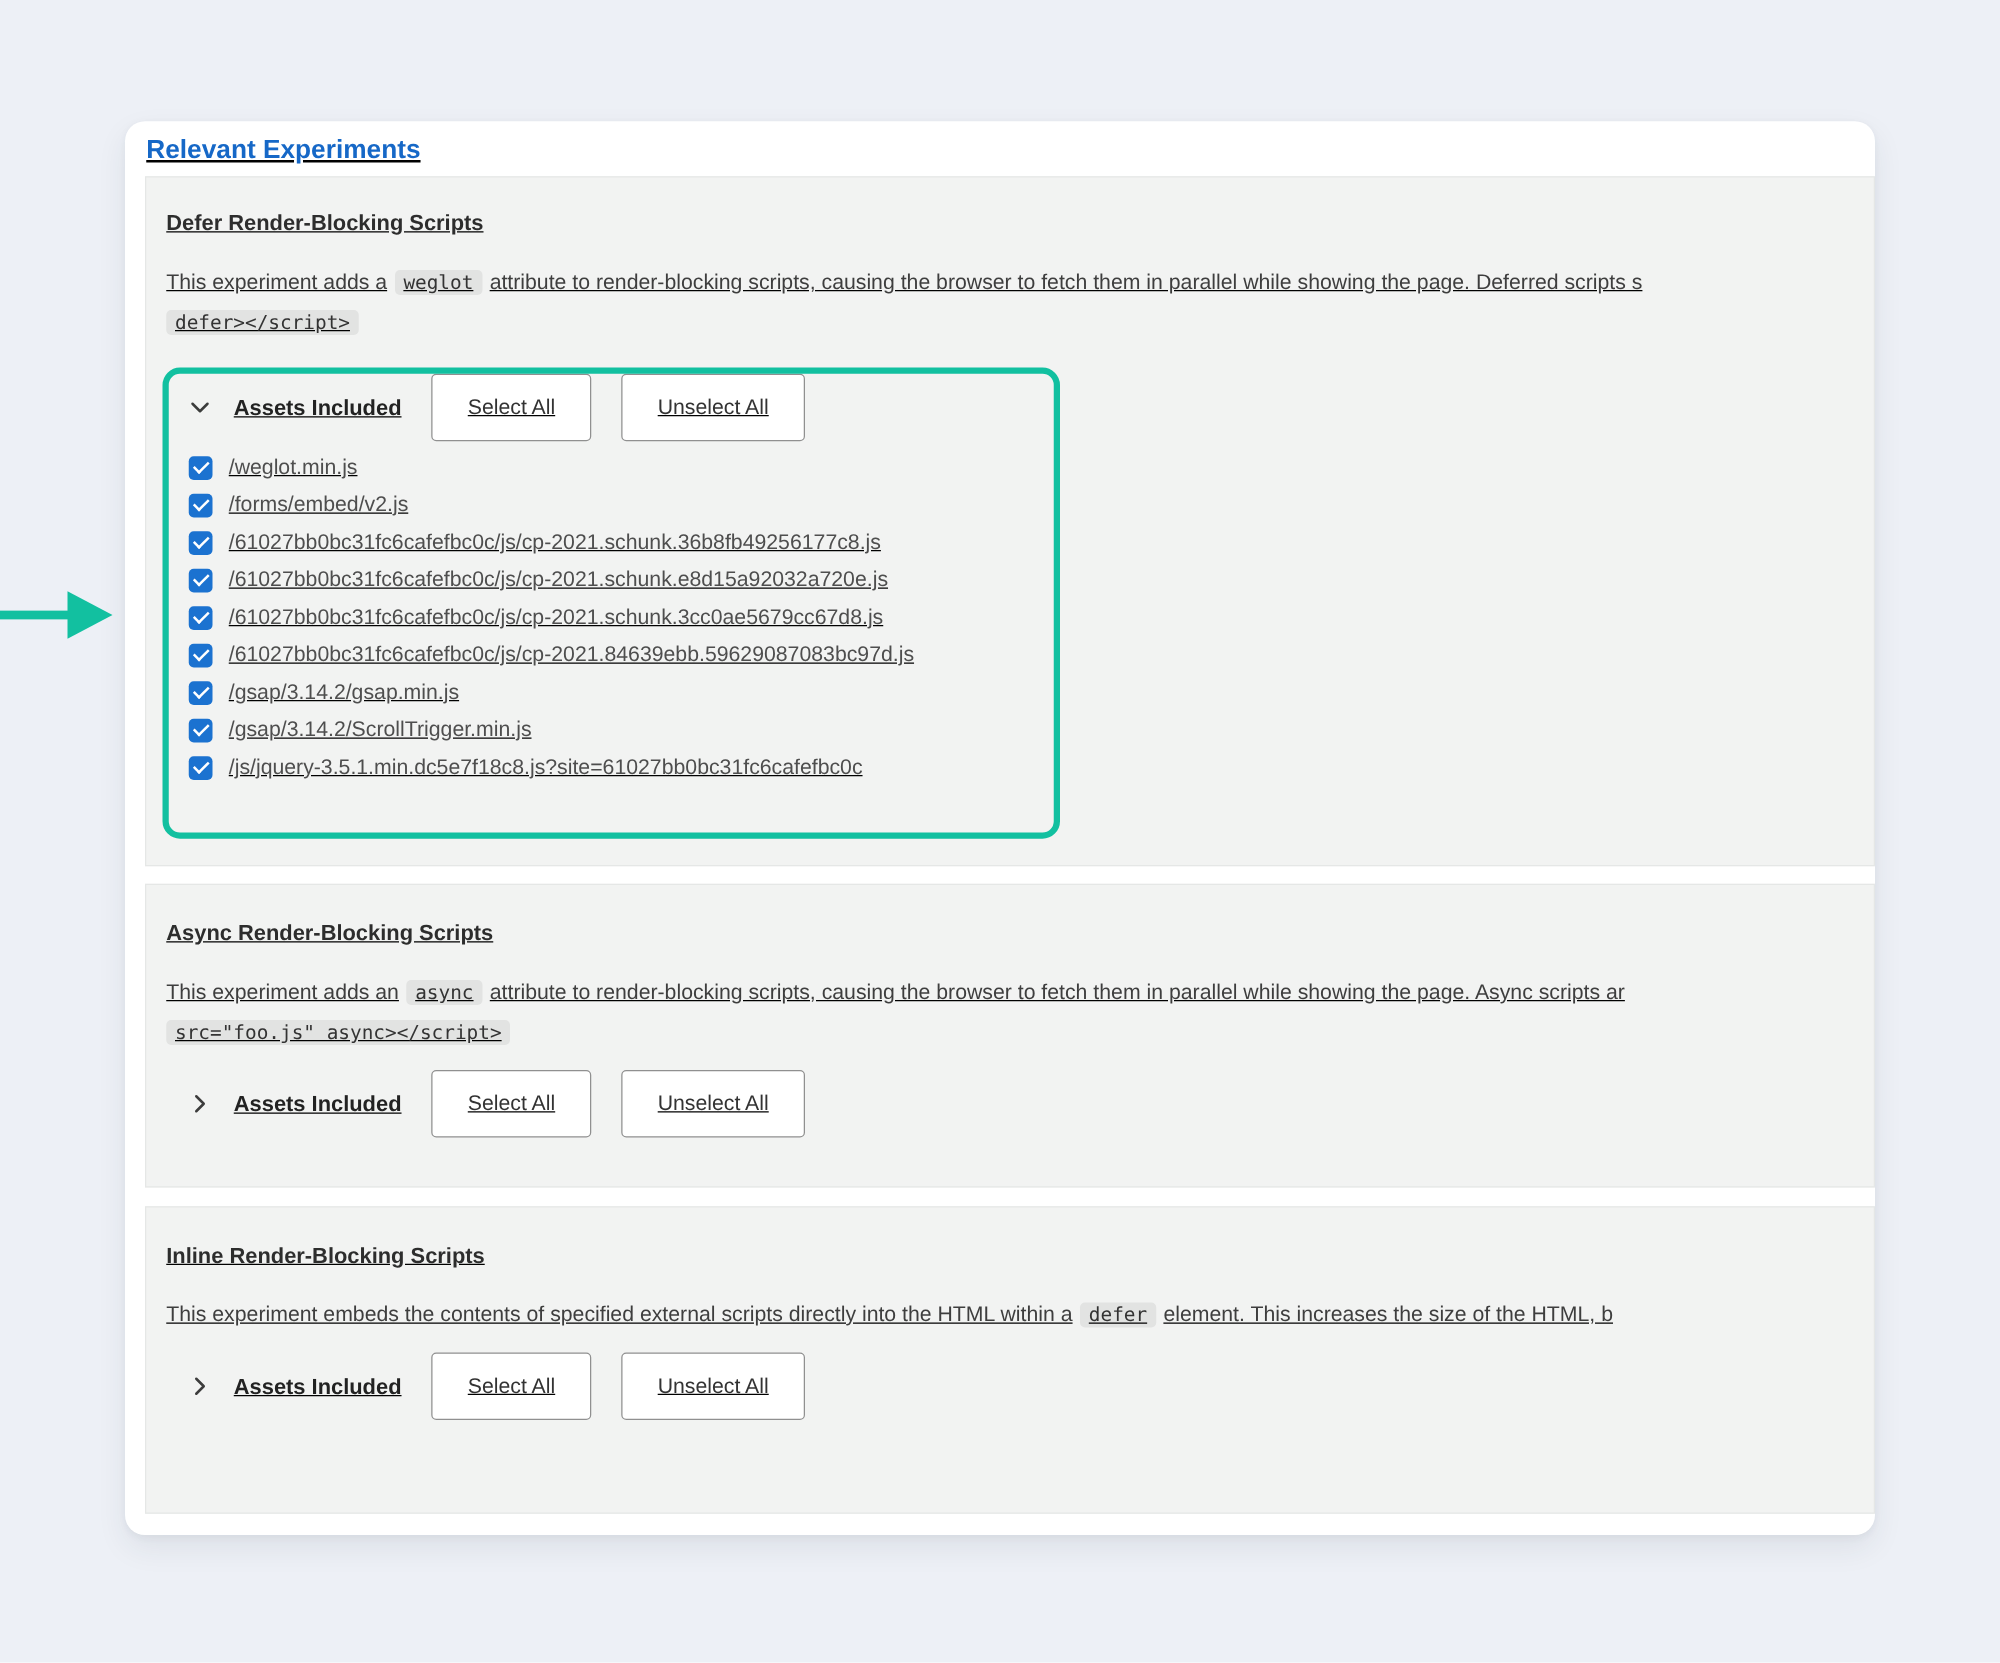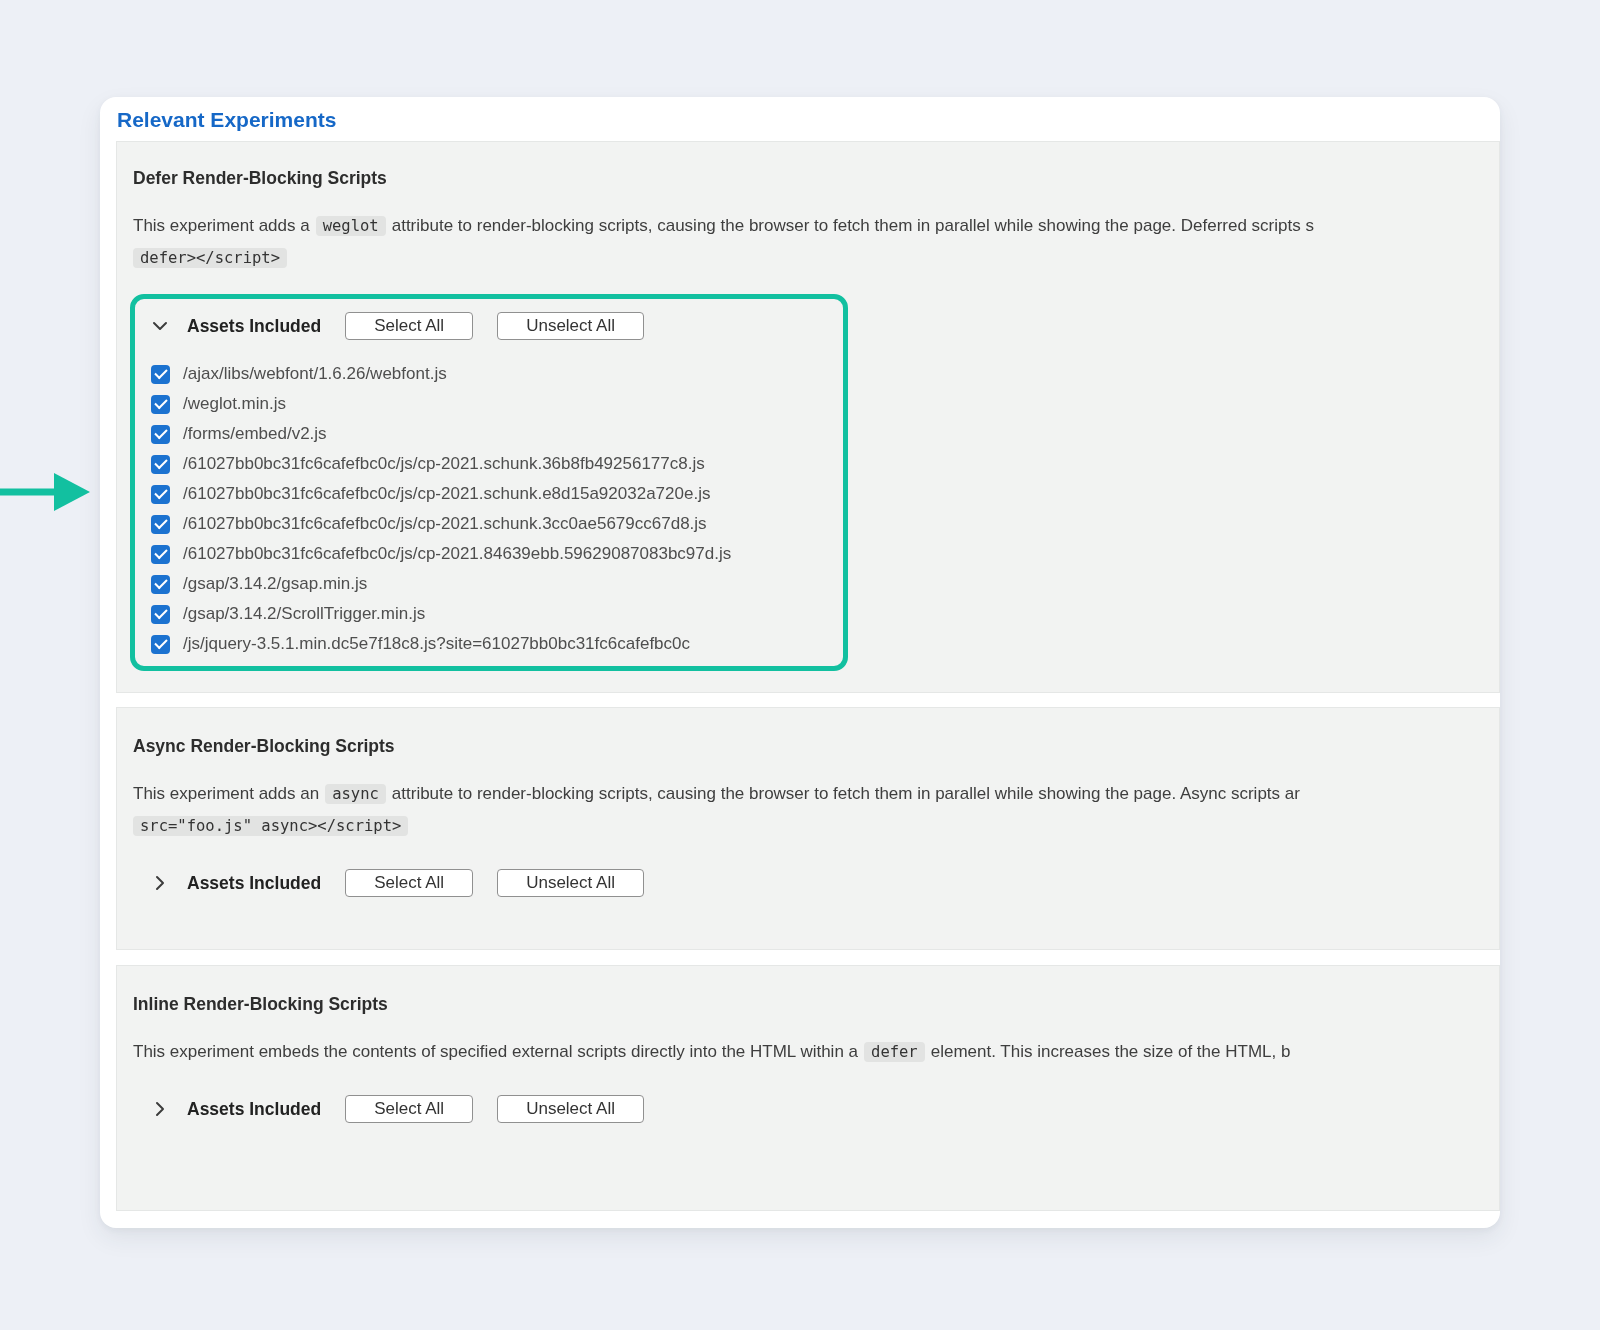--- a/index.html
+++ b/index.html
@@ -20,20 +20,21 @@
   }
 
   .card {
     position: absolute;
     left: 100px; top: 97px;
     width: 1400px; height: 1131px;
     background: #ffffff;
     border-radius: 16px;
     box-shadow: 0 10px 24px rgba(40,50,70,0.08), 0 2px 6px rgba(40,50,70,0.05);
     overflow: hidden;
+    text-decoration: underline;
   }
 
   .card-title {
     padding: 11px 0 0 17px;
     height: 44px;
     font-size: 21px;
     font-weight: bold;
     color: #1668c7;
   }
 
@@ -95,21 +96,21 @@
     cursor: pointer;
   }
   .assets-label {
     margin-left: 16px;
     font-size: 17.5px;
     font-weight: bold;
     color: #222222;
   }
   .btn {
     margin-left: 24px;
-    height: 28px;
+    height: 54px;
     padding: 0 28px;
     background: #ffffff;
     border: 1px solid #909090;
     border-radius: 4px;
     font-family: "Liberation Sans", sans-serif;
     font-size: 17px;
     color: #333333;
     cursor: pointer;
   }
 
@@ -171,24 +172,20 @@
           <svg width="20" height="20" viewBox="0 0 20 20">
               <polyline points="4,7 10,13 16,7" fill="none" stroke="#3c3c3c" stroke-width="2" stroke-linecap="round" stroke-linejoin="round"></polyline>
             </svg>
         </span>
         <span class="assets-label">Assets Included</span>
         <button class="btn">Select All</button>
         <button class="btn">Unselect All</button>
       </div>
 
       <div class="asset-list">
-        <div class="asset-row">
-            <span class="cb"></span>
-            <span class="asset-label">/ajax/libs/webfont/1.6.26/webfont.js</span>
-          </div>
         <div class="asset-row">
             <span class="cb"></span>
             <span class="asset-label">/weglot.min.js</span>
           </div>
         <div class="asset-row">
             <span class="cb"></span>
             <span class="asset-label">/forms/embed/v2.js</span>
           </div>
         <div class="asset-row">
             <span class="cb"></span>

